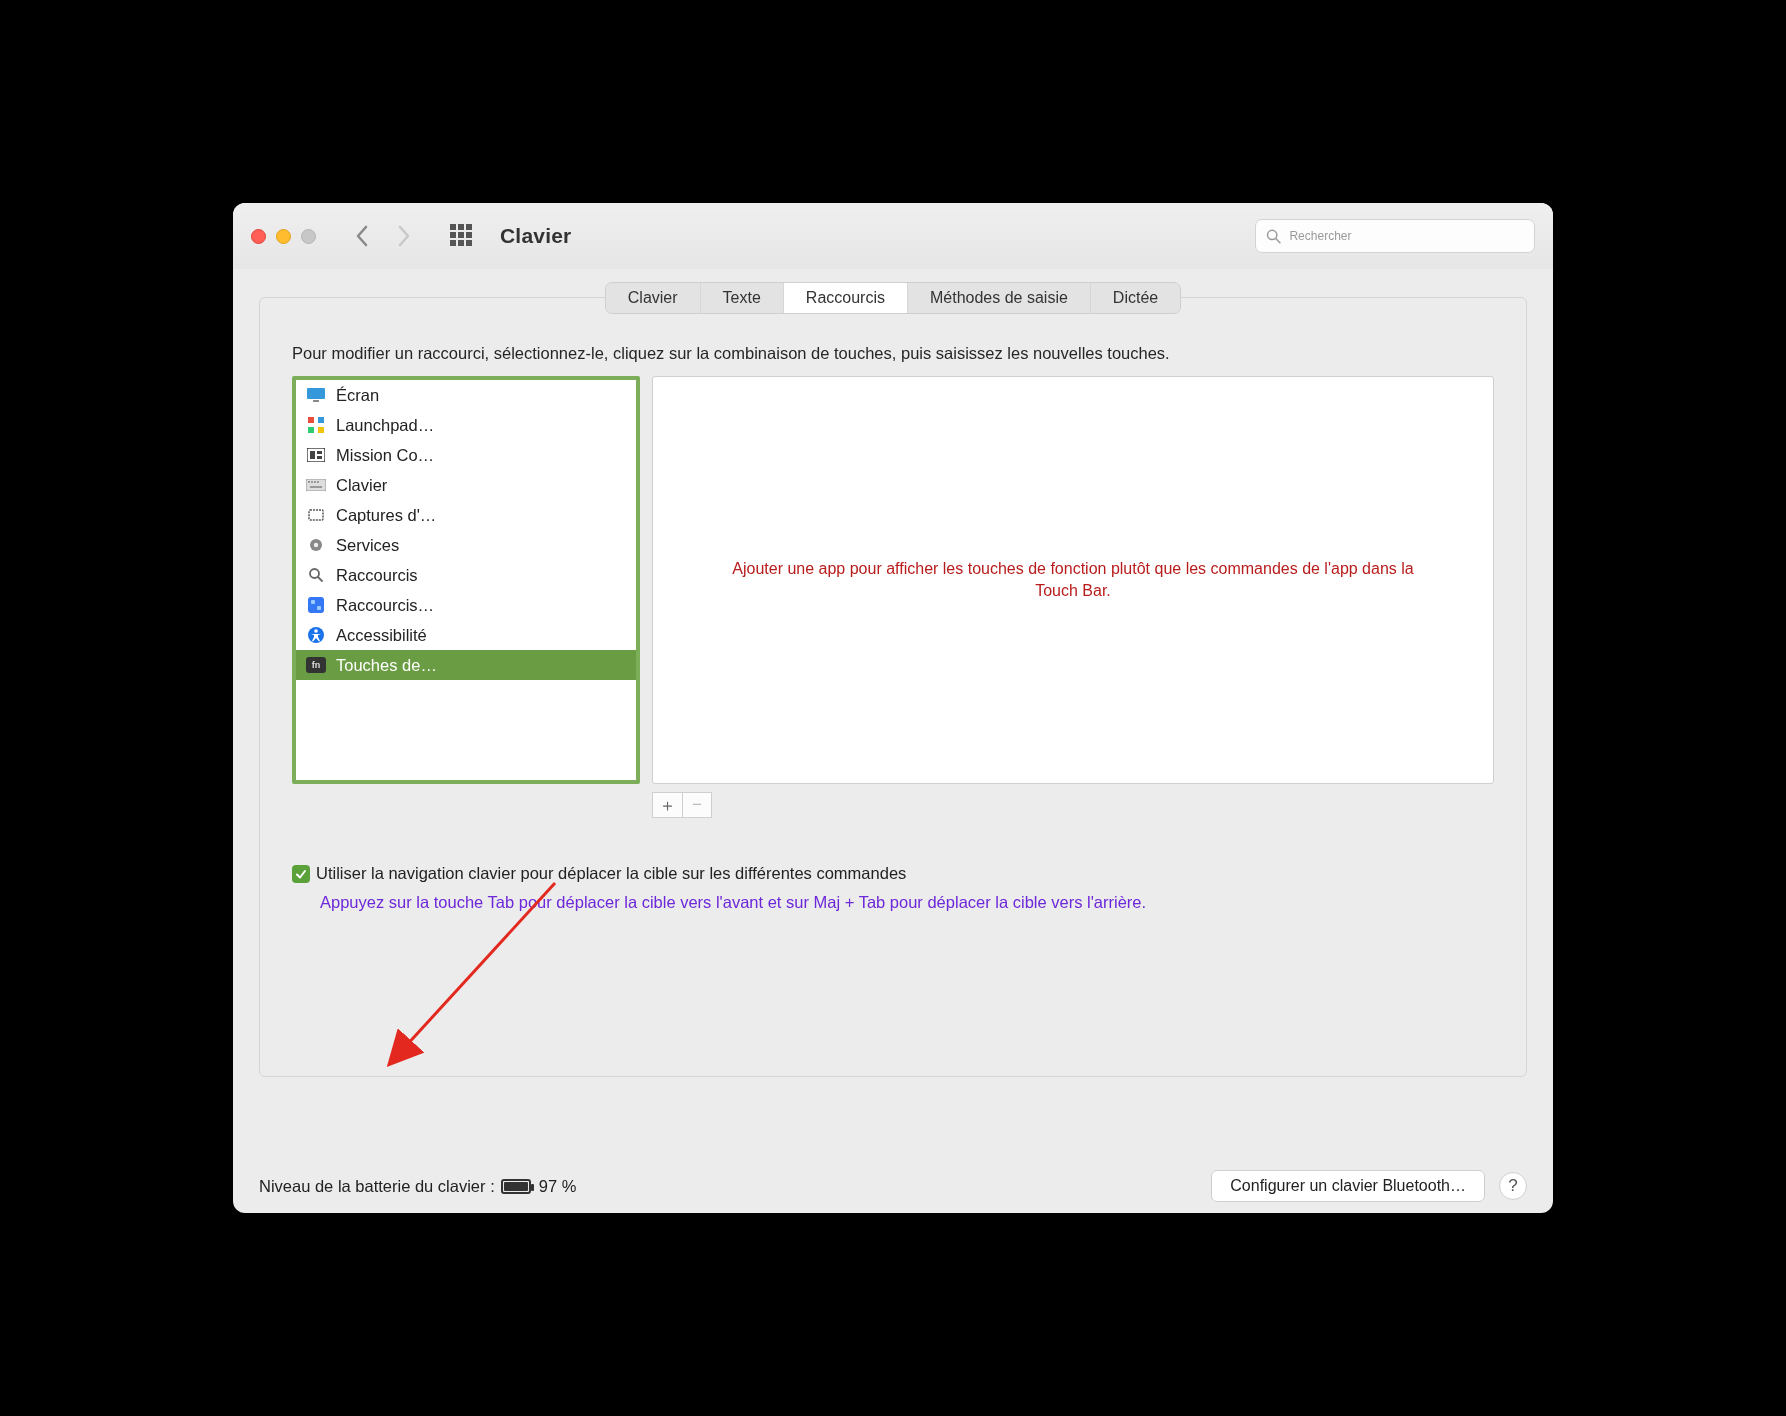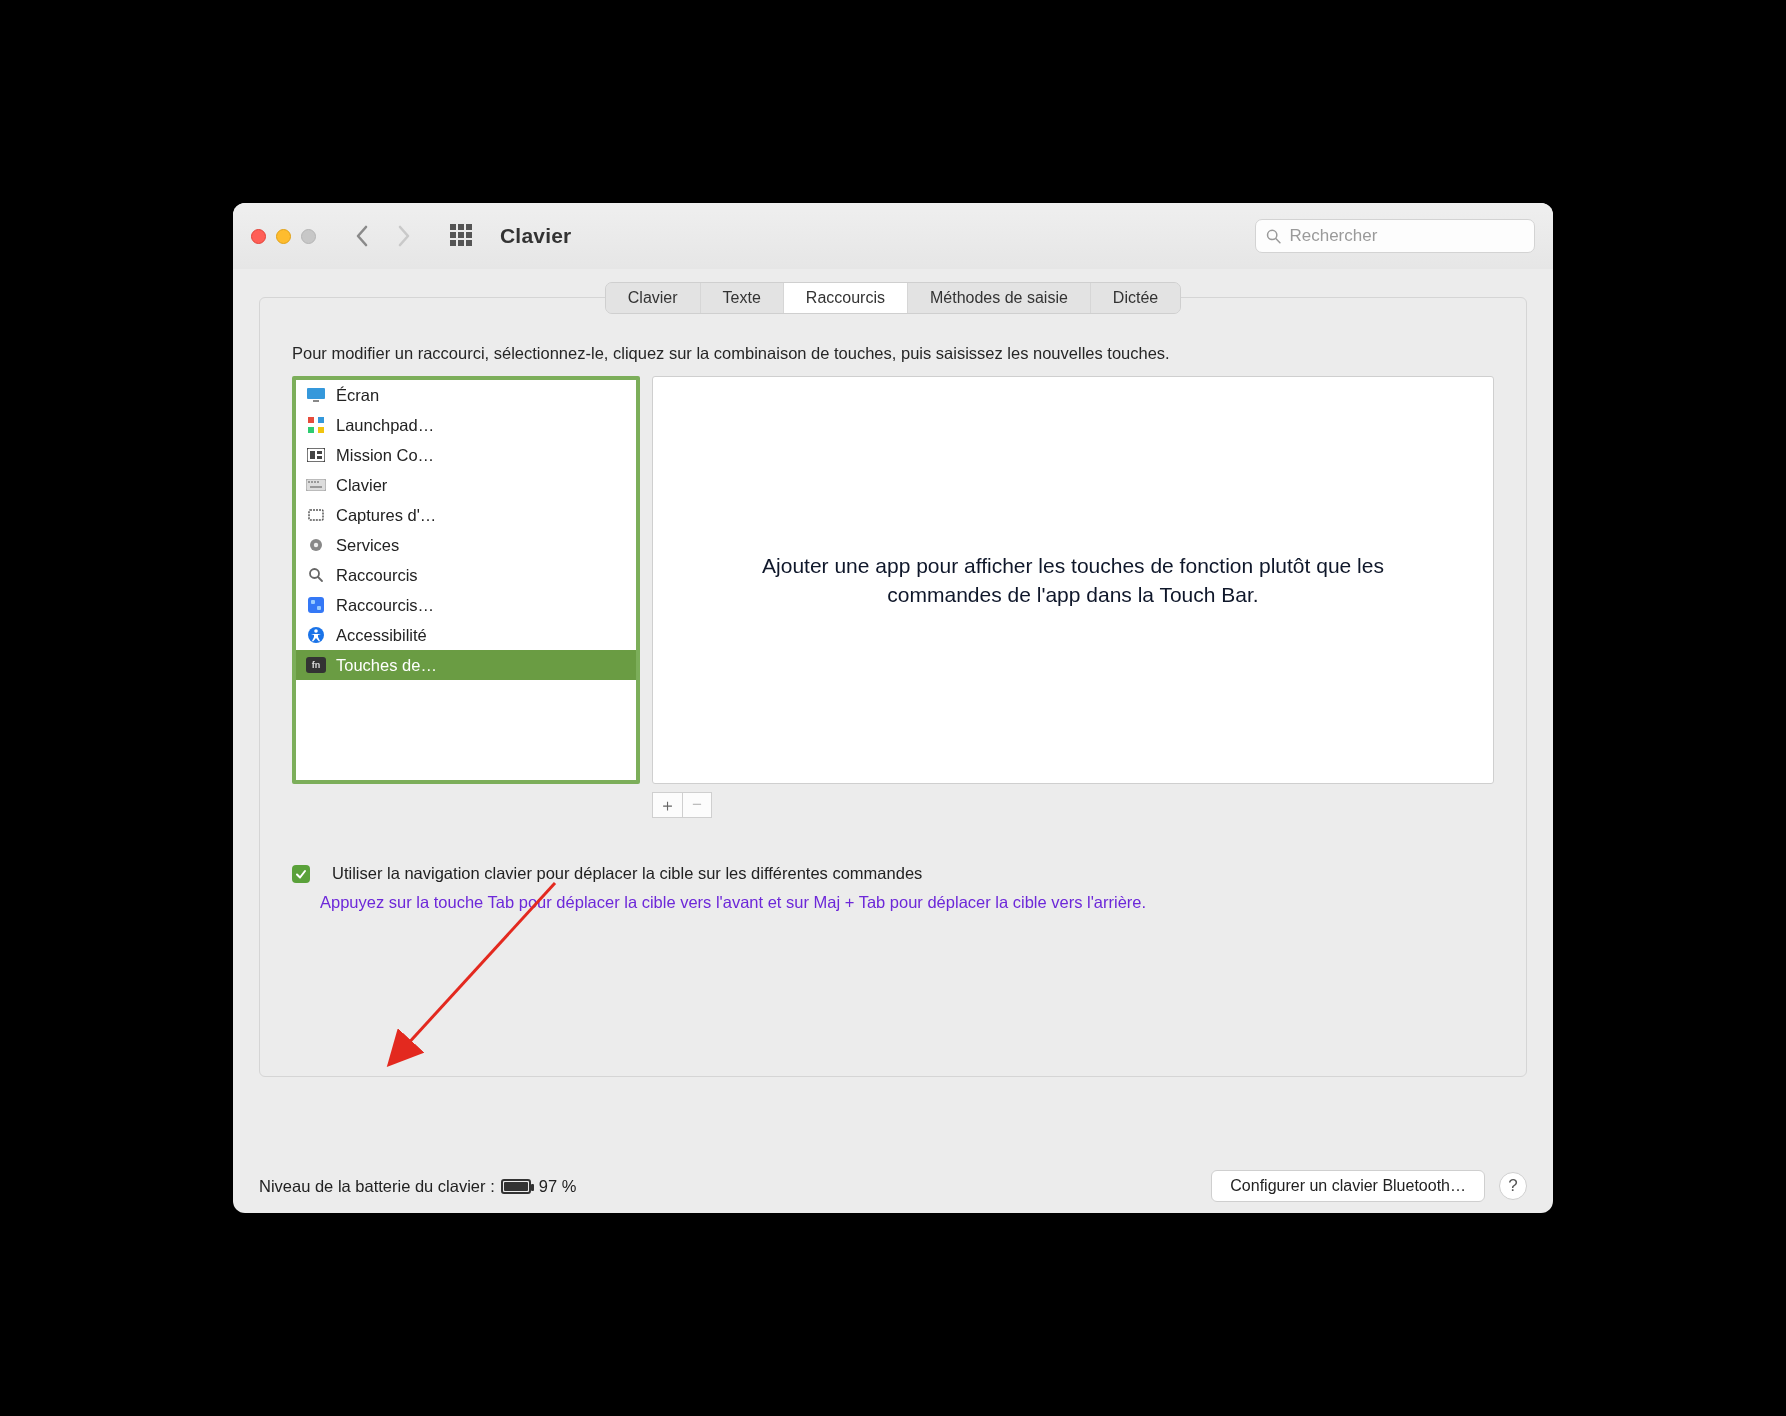--- a/index.html
+++ b/index.html
@@ -40,21 +40,21 @@
   .navbtn{ width:28px; height:34px; display:flex; align-items:center; justify-content:center; color:#888; font-size:26px;}
   .gridicon{ width:24px; height:24px; margin:0 12px 0 18px; display:grid; grid-template-columns:repeat(3,6px); grid-template-rows:repeat(3,6px); gap:2px;}
   .gridicon span{background:#555;}
   .title{ font-size:21px; font-weight:600; color:#333; letter-spacing:.2px;}
   .spacer{flex:1;}
   .search{
     width: 280px; height:34px; border:1px solid #d3d3d3; border-radius:7px;
     background:#fdfdfd; display:flex; align-items:center; padding:0 10px; gap:8px;
   }
   .search svg{color:#9a9a9a;}
-  .search input{border:0;outline:0;background:transparent;font-size:17px;color:#666;width:100%;}
+  .search input{border:0;outline:0;background:transparent;font-size:12px;color:#666;width:100%;}
   .search input::placeholder{color:#9a9a9a;}
   
   .content{flex:1; padding: 28px 26px 22px; position:relative;}
   .inner{
     background:#ececec; border:1px solid #d5d5d5; border-radius:6px;
     padding: 0 0 10px; position:relative; height: 780px;
   }
   
   .tabs{
     display:flex; justify-content:center; margin-top:-16px;
@@ -78,29 +78,29 @@
   }
   .row{
     display:flex; align-items:center; gap:10px; height:30px; padding:0 10px; font-size:16.5px; color:#222;
     white-space:nowrap; overflow:hidden; text-overflow:ellipsis;
   }
   .row.sel{ background:#6a9c43; color:#fff;}
   .row .ic{width:20px;height:20px;display:flex;align-items:center;justify-content:center;font-size:14px;}
   .rightpane{
     flex:1; height:408px; background:#fff; border:1px solid #cfcfcf; border-radius:3px;
     display:flex; align-items:center; justify-content:center; text-align:center; padding:0 70px;
-    color:#0f172a; font-size:21px; line-height:1.4;
+    color:#b91c1c; font-size:16px; line-height:1.4;
   }
   
   .pmwrap{margin:8px 32px 0 392px; display:flex;}
   .pm{width:30px;height:26px;border:1px solid #cfcfcf;background:#fcfcfc;display:flex;align-items:center;justify-content:center;font-size:17px;color:#666;}
   .pm:first-child{border-right:0;}
   
   .chkwrap{margin:46px 32px 0; position:relative;}
-  .chkline{display:flex; align-items:center; gap:22px; font-size:16.5px; color:#222;}
+  .chkline{display:flex; align-items:center; gap:6px; font-size:16.5px; color:#222;}
   .chkbox{
     width:18px;height:18px;border-radius:4px;background:#5aa13a;display:flex;align-items:center;justify-content:center;
   }
   .chkbox svg{color:#fff;}
   .help{ margin:8px 0 0 28px; font-size:16.5px; color:#6d28d9; line-height:1.35; max-width:1030px;}
   
   .footer{
     display:flex; align-items:center; padding: 0 26px 0 26px; height:54px;
     font-size:16.5px; color:#222;
   }

